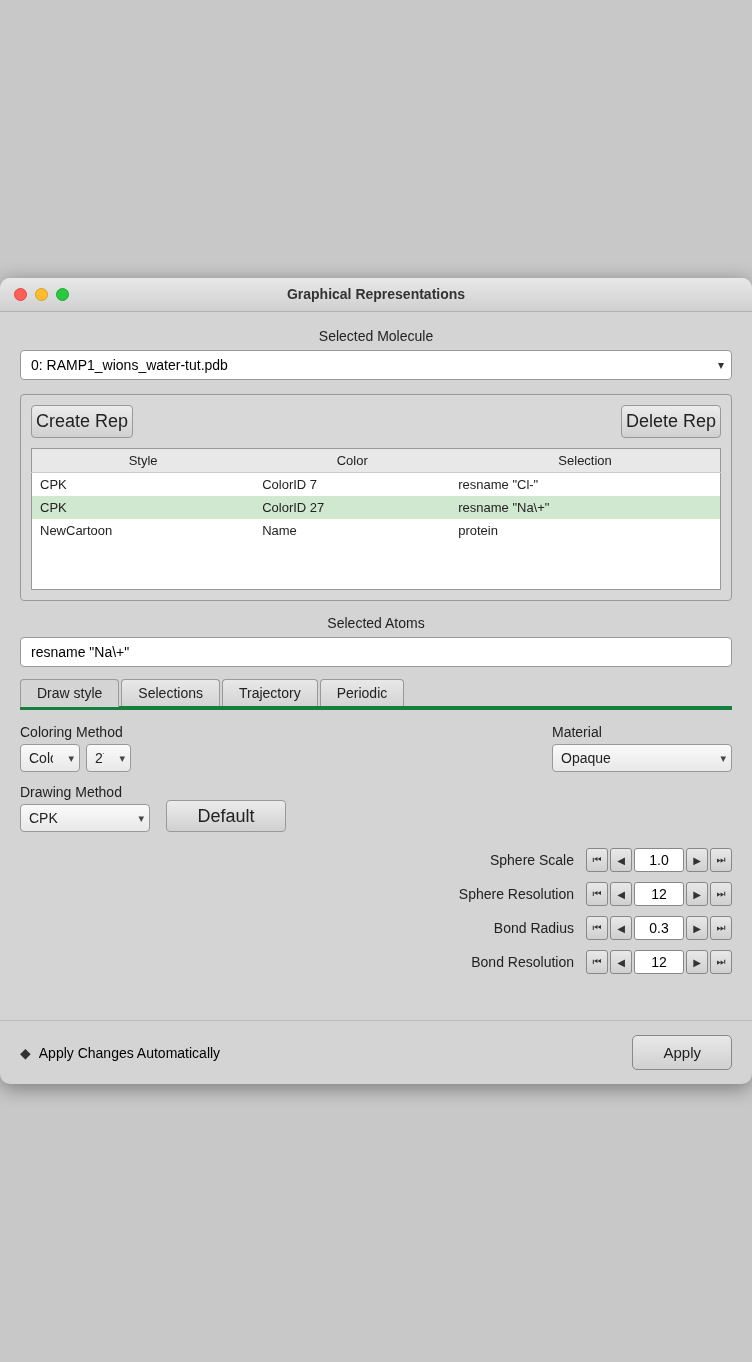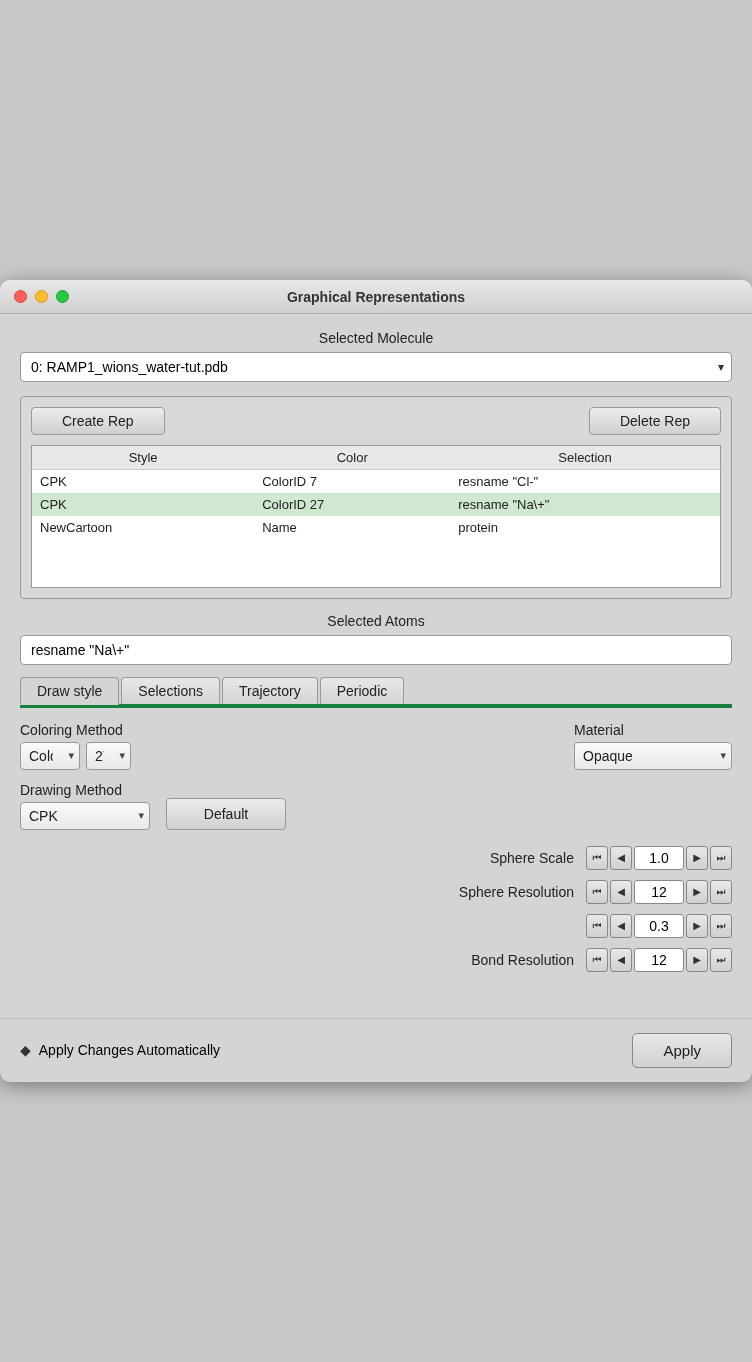--- a/index.html
+++ b/index.html
@@ -98,22 +98,22 @@
       margin-bottom: 14px;
     }
 
     .rep-buttons {
       display: flex;
       justify-content: space-between;
       margin-bottom: 10px;
     }
 
     .btn {
-      padding: 5px 30px;
-      font-size: 14px;
+      padding: 5px 4px;
+      font-size: 18px;
       background: linear-gradient(to bottom, #ececec, #d0d0d0);
       border: 1px solid #999;
       border-radius: 4px;
       cursor: pointer;
       color: #222;
     }
 
     .rep-table {
       width: 100%;
       border-collapse: collapse;
@@ -438,21 +438,21 @@
               <select class="select-control colorid-num">
                 <option value="27">27</option>
               </select>
               <span class="select-arrow-small">▾</span>
             </div>
           </div>
         </div>
         <div class="material-group">
           <div class="row-label">Material</div>
           <div class="select-wrapper">
-            <select class="select-control" style="width:158px;">
+            <select class="select-control" style="width:180px;">
               <option value="Opaque">Opaque</option>
             </select>
             <span class="select-arrow-small">▾</span>
           </div>
         </div>
       </div>
 
       <div class="drawing-method-row">
         <div class="drawing-method-group">
           <div class="row-label">Drawing Method</div>
@@ -482,20 +482,21 @@
         <div class="stepper-group">
           <button class="stepper-btn" style="font-size: 10px;">⏮</button>
           <button class="stepper-btn" style="font-size: 10px;">◀</button>
           <input type="text" class="stepper-value" value="12" style="">
           <button class="stepper-btn" style="font-size: 10px;">▶</button>
           <button class="stepper-btn" style="font-size: 10px;">⏭</button>
         </div>
       </div>
 
       <div class="slider-row">
+        <span class="slider-label">Bond Radius</span>
         <div class="stepper-group">
           <button class="stepper-btn" style="font-size: 10px;">⏮</button>
           <button class="stepper-btn" style="font-size: 10px;">◀</button>
           <input type="text" class="stepper-value" value="0.3" style="">
           <button class="stepper-btn" style="font-size: 10px;">▶</button>
           <button class="stepper-btn" style="font-size: 10px;">⏭</button>
         </div>
       </div>
 
       <div class="slider-row">

